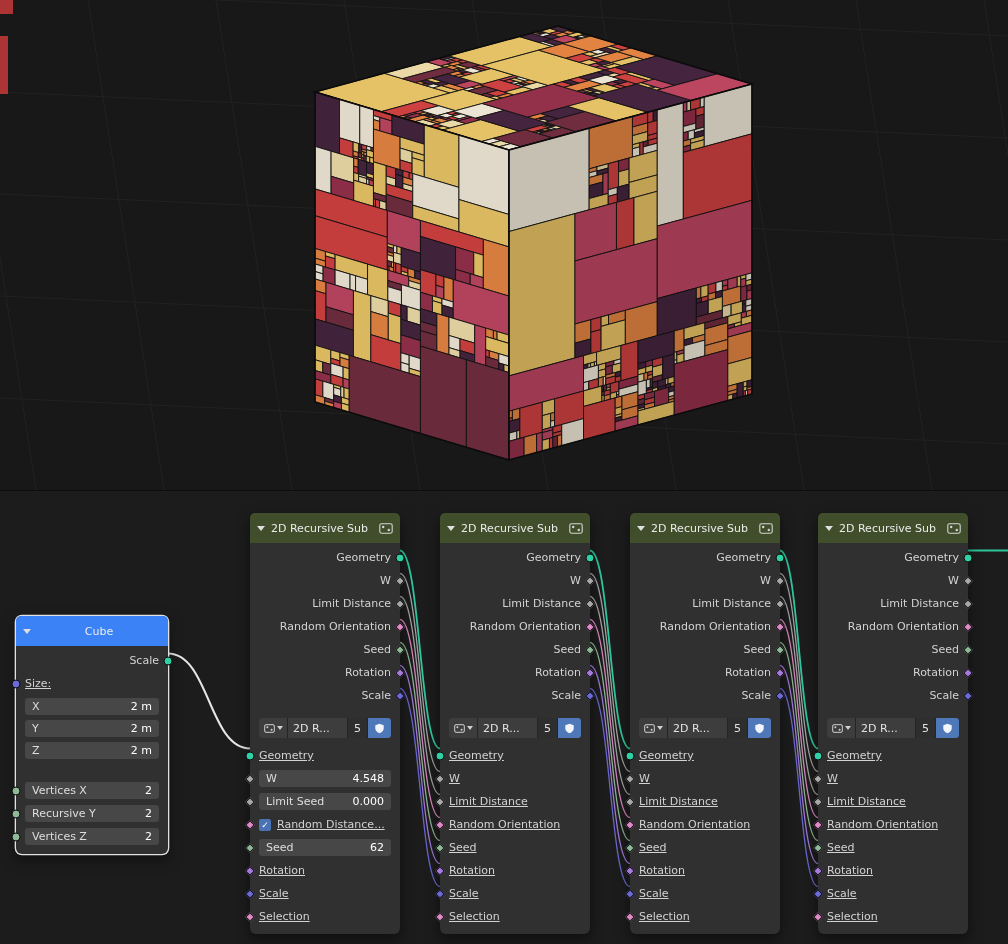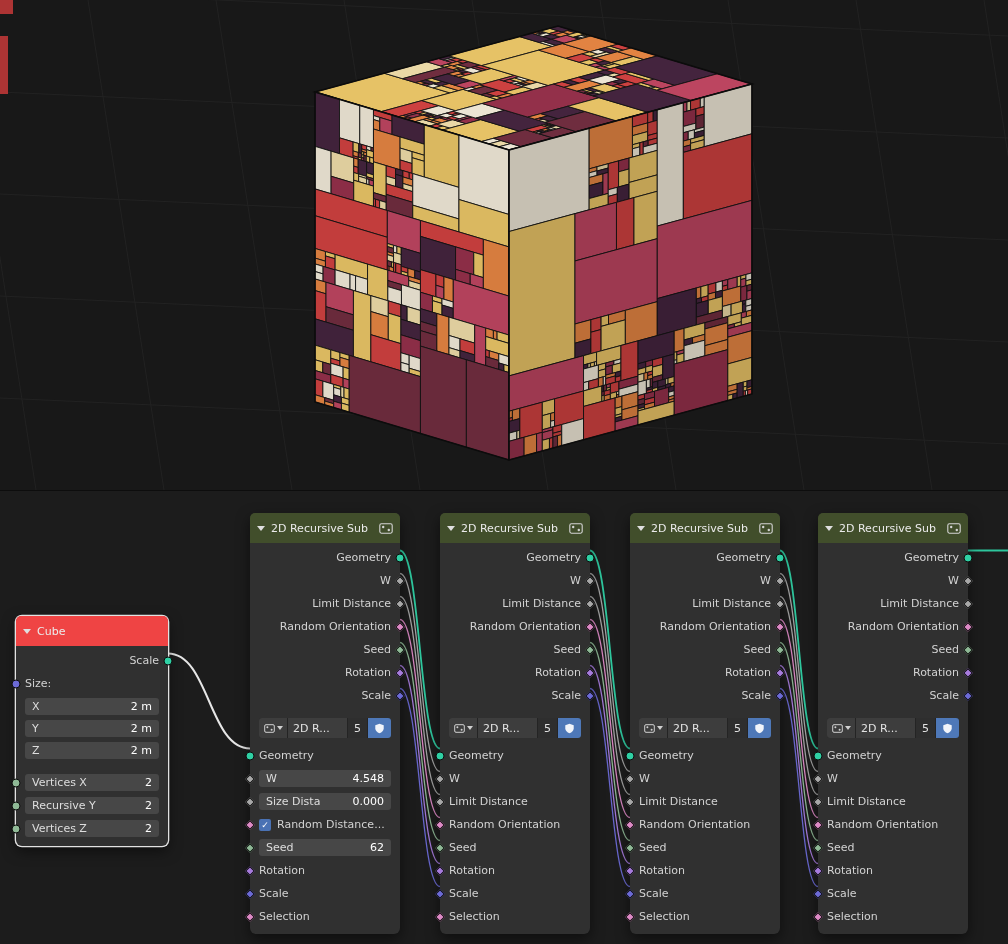--- a/index.html
+++ b/index.html
@@ -20,21 +20,21 @@
   .node{position:absolute;background:#303030;border-radius:6px;
     box-shadow:0 5px 14px rgba(0,0,0,.5);font-size:11px;color:#d2d2d2;padding-bottom:6px;}
   .cube-node{box-shadow:0 0 0 1.3px #e2e2e2,0 5px 14px rgba(0,0,0,.5);}
   .node-header{height:30px;border-radius:5px 5px 0 0;display:flex;align-items:center;padding:0 7px;color:#ebebeb;}
   .tri{width:0;height:0;border-left:4px solid transparent;border-right:4px solid transparent;border-top:5px solid #dfdfdf;margin-right:6px;flex:none;}
   .node-title{flex:1;white-space:nowrap;overflow:hidden;}
   .hdr-icon{flex:none;margin-left:4px;}
 
   .row{position:relative;height:23px;display:flex;align-items:center;padding:0 9px;}
   .vec-stack .row{height:22px;}
-  .lbl{white-space:nowrap;overflow:hidden;}
+  .lbl{white-space:nowrap;overflow:hidden;text-decoration:underline;}
   .lbl-r{margin-left:auto;white-space:nowrap;}
 
   .socket{position:absolute;top:50%;z-index:3;}
   .socket.circle{width:9px;height:9px;border-radius:50%;border:1px solid #0d0d0d;}
   .socket.diamond{width:7px;height:7px;border:1px solid #0d0d0d;}
   .socket.in{left:0;transform:translate(-50%,-50%);}
   .socket.out{right:0;transform:translate(50%,-50%);}
   .socket.diamond.in{transform:translate(-50%,-50%) rotate(45deg);}
   .socket.diamond.out{transform:translate(50%,-50%) rotate(45deg);}
 
@@ -49,21 +49,21 @@
   .idb-seg{display:flex;align-items:center;justify-content:center;background:#3d3d3d;color:#e2e2e2;font-size:11px;}
   .idb-browse{width:28px;flex:none;}
   .idb-name{flex:1;justify-content:flex-start;padding:0 5px;white-space:nowrap;overflow:hidden;}
   .idb-count{width:19px;flex:none;background:#2e2e2e;}
   .idb-fake{width:23px;flex:none;background:#4e78b8;}
   .caret{width:0;height:0;border-left:3px solid transparent;border-right:3px solid transparent;border-top:4px solid #d0d0d0;margin-left:2px;}
 
   .out-rows{margin-top:3px;}
   .in-rows{margin-top:6px;}
   .cube-body{margin-top:3px;}
-  .int-rows{margin-top:10px;}
+  .int-rows{margin-top:18px;}
 </style>
 </head>
 <body>
 
 <div class="stage">
   <div class="viewport" id="viewport">
     <svg id="viewport-svg" width="1008" height="490">
         <rect x="0" y="0" width="1008" height="490" fill="#181818"></rect>
         <g>
           <line x1="-40" y1="0" x2="36" y2="490" stroke="#222222" stroke-width="1"></line>
@@ -744,21 +744,21 @@
         <path d="M780,82.5 C799,82.5 799,280.5 818,280.5" fill="none" stroke="#a8a8a8" stroke-width="1.3" stroke-opacity="0.95"></path>
         <path d="M780,105.5 C799,105.5 799,303.5 818,303.5" fill="none" stroke="#a8a8a8" stroke-width="1.3" stroke-opacity="0.95"></path>
         <path d="M780,128.5 C799,128.5 799,326.5 818,326.5" fill="none" stroke="#de8ac6" stroke-width="1.3" stroke-opacity="0.95"></path>
         <path d="M780,151.5 C799,151.5 799,349.5 818,349.5" fill="none" stroke="#8fb996" stroke-width="1.3" stroke-opacity="0.95"></path>
         <path d="M780,174.5 C799,174.5 799,372.5 818,372.5" fill="none" stroke="#a77bdd" stroke-width="1.3" stroke-opacity="0.95"></path>
         <path d="M780,197.5 C799,197.5 799,395.5 818,395.5" fill="none" stroke="#6c6ad6" stroke-width="1.3" stroke-opacity="0.95"></path>
         <path d="M968,59.5 C988,59.5 988,59.5 1008,59.5" fill="none" stroke="#2fd0a4" stroke-width="1.8" stroke-opacity="0.95"></path>
       </svg>
     <div id="nodes-layer">
         <div class="node cube-node" style="left: 16px; top: 125px; width: 152px;">
-          <div class="node-header" style="background: #ef4444;">
+          <div class="node-header" style="background: #3b82f6; text-align: center;">
             <span class="tri"></span>
             <span class="node-title">Cube</span>
           </div>
           <div class="cube-body">
             <div class="row">
               <span class="lbl-r">Scale</span>
               <span class="socket out circle" style="background: rgb(47, 208, 164);"></span>
             </div>
             <div class="row">
               <span class="socket in circle" style="background: rgb(108, 106, 214);"></span>
@@ -874,21 +874,21 @@
             <div class="row">
               <span class="socket in diamond" style="background: rgb(168, 168, 168);"></span>
               <div class="field">
                 <span class="f-label">W</span>
                 <span class="f-value">4.548</span>
               </div>
             </div>
             <div class="row">
               <span class="socket in diamond" style="background: rgb(168, 168, 168);"></span>
               <div class="field">
-                <span class="f-label">Size Dista</span>
+                <span class="f-label">Limit Seed</span>
                 <span class="f-value">0.000</span>
               </div>
             </div>
             <div class="row">
               <span class="socket in diamond" style="background: rgb(222, 138, 198);"></span>
               <span class="checkbox">✓</span>
               <span class="lbl">Random Distance...</span>
             </div>
             <div class="row">
               <span class="socket in diamond" style="background: rgb(143, 185, 150);"></span>

